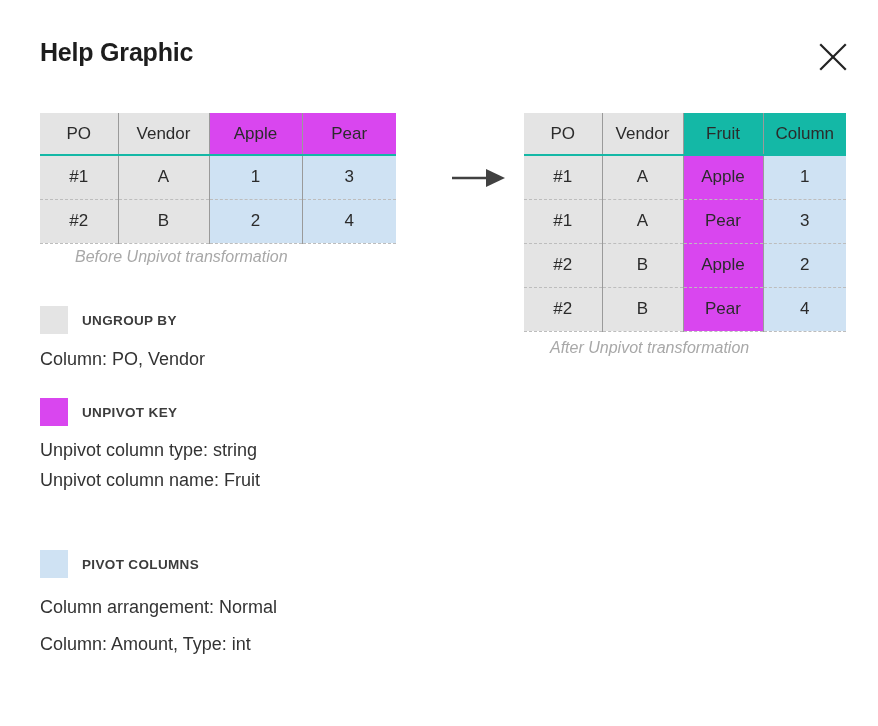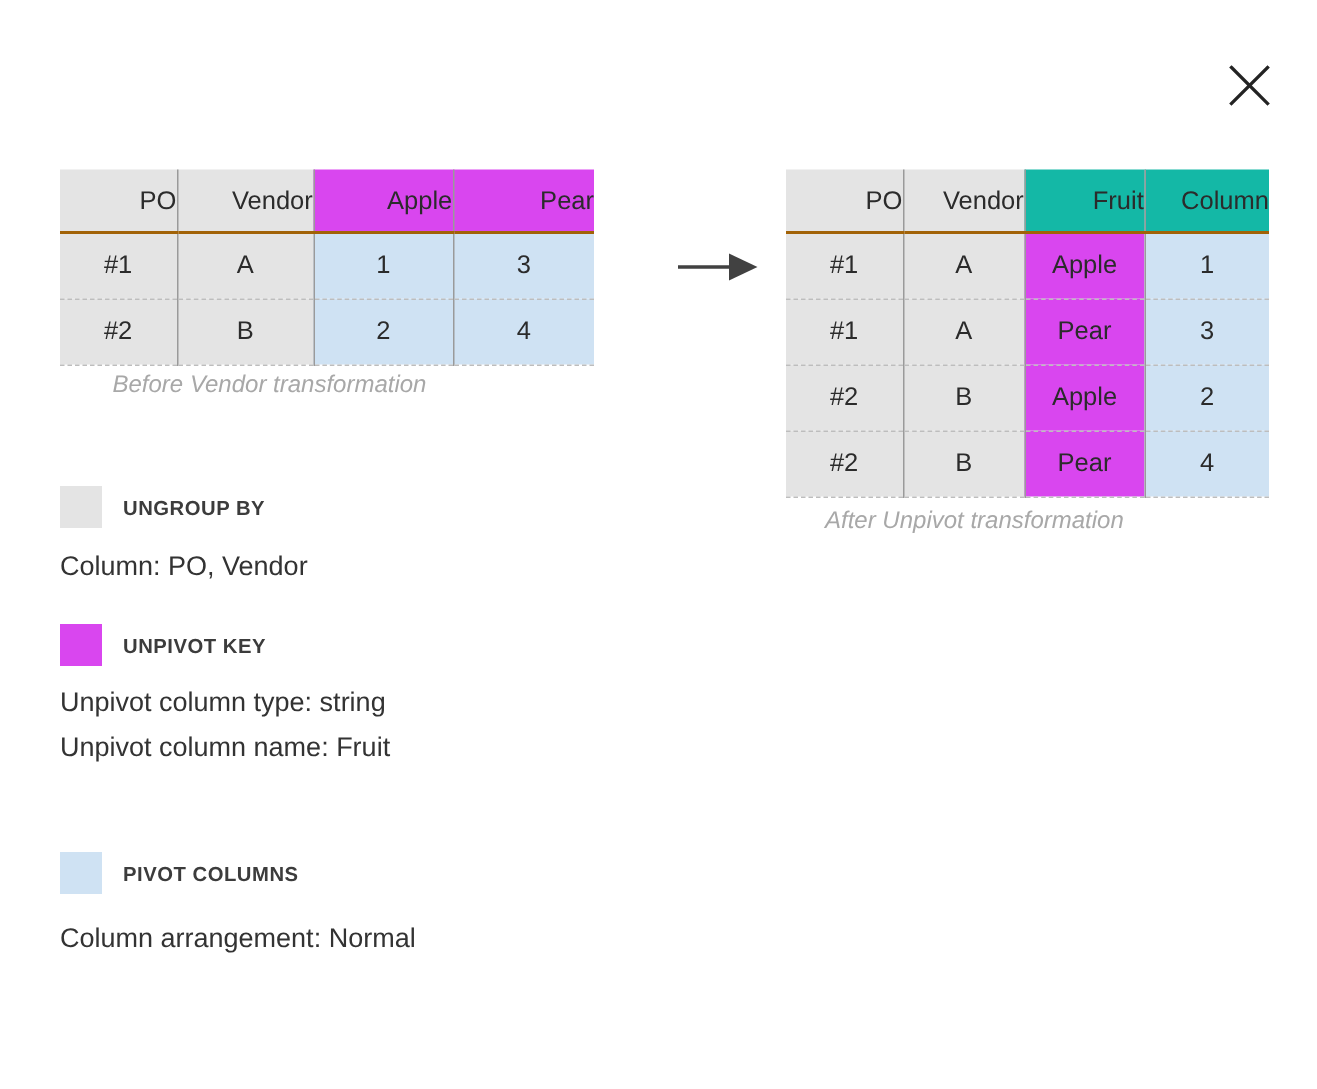--- a/index.html
+++ b/index.html
@@ -47,23 +47,22 @@
     padding: 0;
     margin: 0;
     text-align: center;
     vertical-align: middle;
     font-weight: normal;
     font-size: 17px;
     color: #2b2b2b;
   }
   .tbl thead th {
     height: 42px;
-    border-bottom: 2px solid #a16207;
+    border-bottom: 2px solid #14b8a6;
     border-right: 1px solid #9a9a9a;
-    text-align: right;
   }
   .tbl thead th:last-child { border-right: none; }
   .tbl tbody td {
     height: 44px;
     border-right: 1px solid #9a9a9a;
     border-bottom: 1px dashed #bdbdbd;
   }
   .tbl tbody td:last-child { border-right: none; }
   .tbl tbody tr:last-child td { border-bottom: 1px dashed #bdbdbd; }
 
@@ -107,21 +106,20 @@
   #legend {
     position: absolute;
     left: 40px; top: 306px;
     width: 480px;
   }
   .legend-block { margin-bottom: 0; }
   .legend-head {
     display: flex;
     align-items: center;
     height: 28px;
-    margin-top: 18px;
   }
   .swatch {
     width: 28px; height: 28px;
     flex: 0 0 28px;
   }
   .legend-label {
     margin-left: 14px;
     font-size: 13.5px;
     font-weight: bold;
     letter-spacing: 0.35px;
@@ -143,20 +141,21 @@
 
   #block-pivot { position: absolute; left: 0; top: 244px; }
   #block-pivot .legend-line { margin-top: 19px; }
   #block-pivot .legend-line + .legend-line { margin-top: 16px; }
 </style>
 </head>
 <body>
 
 <div id="page">
 
+  <div id="title">Help Graphic</div>
 
   <div id="close-btn">
     <svg width="34" height="34" viewBox="0 0 34 34" aria-hidden="true">
       <line x1="5" y1="5" x2="29" y2="29" stroke="#232323" stroke-width="2.2" stroke-linecap="square"></line>
       <line x1="29" y1="5" x2="5" y2="29" stroke="#232323" stroke-width="2.2" stroke-linecap="square"></line>
     </svg>
   </div>
 
   <table class="tbl" id="table-before">
     <colgroup>
@@ -182,21 +181,21 @@
       </tr>
       <tr>
         <td class="c-gray">#2</td>
         <td class="c-gray">B</td>
         <td class="c-blue">2</td>
         <td class="c-blue">4</td>
       </tr>
     </tbody>
   </table>
 
-  <div class="caption" id="caption-before">Before Vendor transformation</div>
+  <div class="caption" id="caption-before">Before Unpivot transformation</div>
 
   <div id="arrow">
     <svg width="58" height="24" viewBox="0 0 58 24" aria-hidden="true">
       <line x1="2" y1="12" x2="38" y2="12" stroke="#414141" stroke-width="2.4"></line>
       <polygon points="36,3 55,12 36,21" fill="#414141"></polygon>
     </svg>
   </div>
 
   <table class="tbl" id="table-after">
     <colgroup>
@@ -261,17 +260,18 @@
       <div class="legend-line">Unpivot column type: string</div>
       <div class="legend-line">Unpivot column name: Fruit</div>
     </div>
 
     <div class="legend-block" id="block-pivot">
       <div class="legend-head">
         <div class="swatch c-blue"></div>
         <div class="legend-label">PIVOT COLUMNS</div>
       </div>
       <div class="legend-line">Column arrangement: Normal</div>
+      <div class="legend-line">Column: Amount, Type: int</div>
     </div>
 
   </div>
 
 </div>
 
 </body></html>

